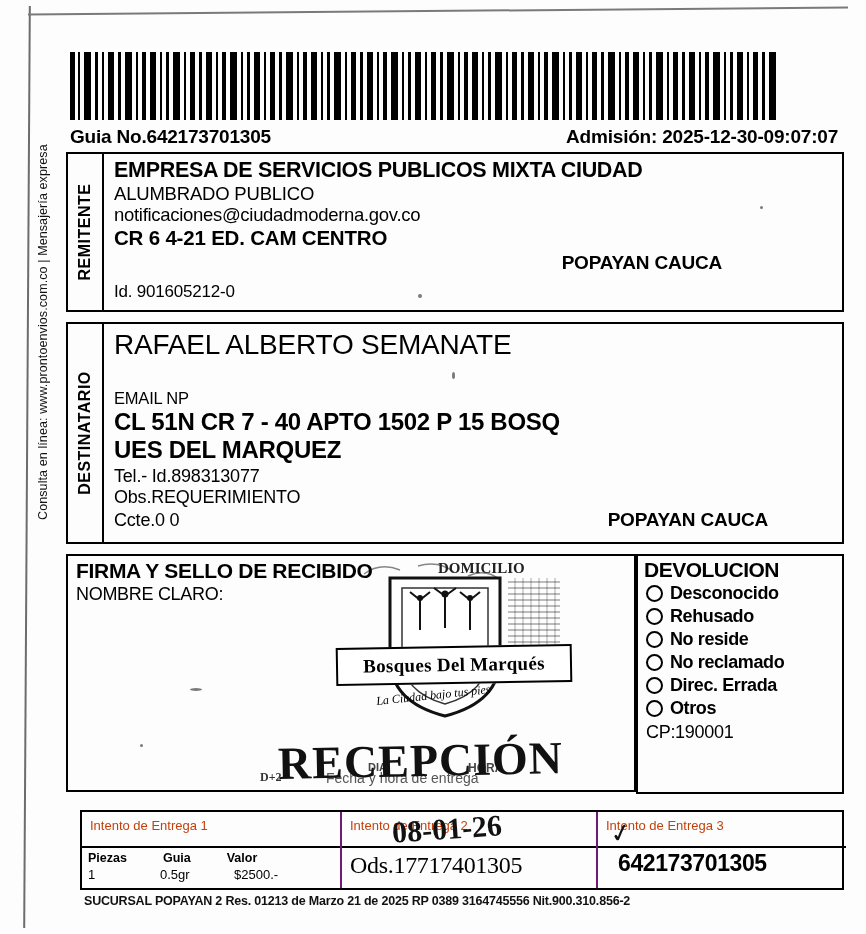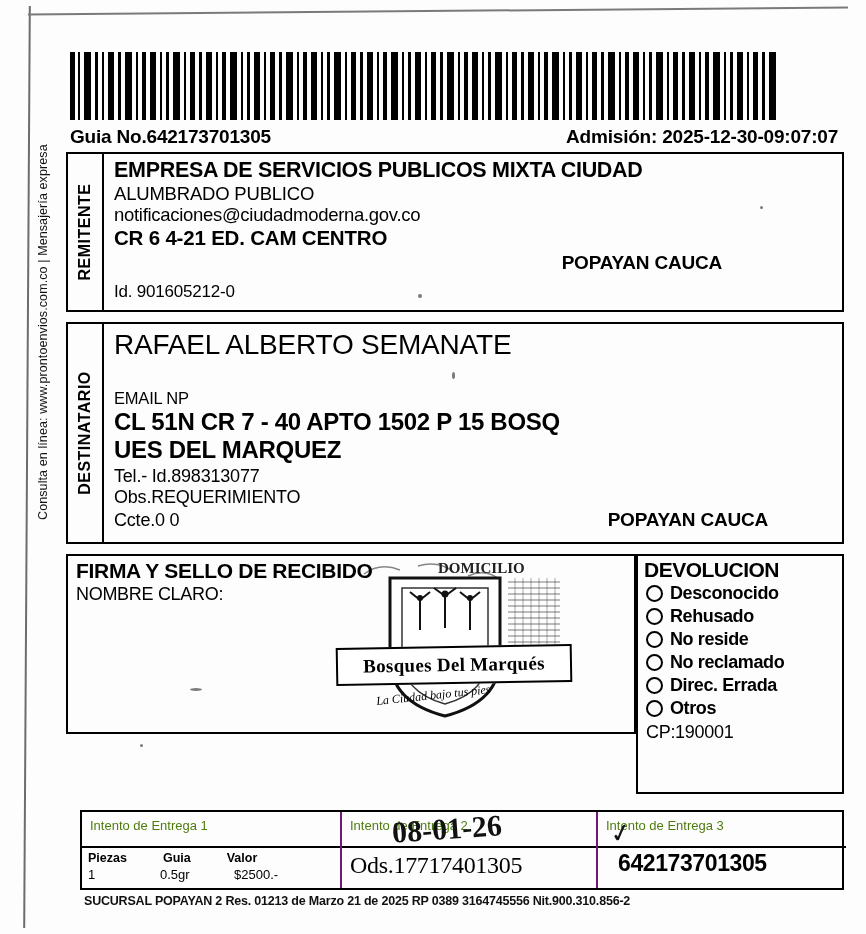--- a/index.html
+++ b/index.html
@@ -149,21 +149,21 @@
     margin-top: 1px;
   }
   .dest-ccte { font-size: 18px; letter-spacing: -0.2px;}
   .dest-city { font-size: 19px; font-weight: bold; padding-right: 66px; letter-spacing: -0.2px;}
 
   
   #firma-box {
     left: 66px;
     top: 554px;
     width: 570px;
-    height: 180px;
+    height: 238px;
     overflow: hidden;
   }
   .firma-title { font-size: 21px; font-weight: bold; padding: 3px 0 0 8px; letter-spacing: -0.3px;}
   .firma-sub { font-size: 18px; padding: 1px 0 0 8px; letter-spacing: -0.3px;}
 
   
   .stamp {
     position: absolute;
     left: 200px;
     top: 4px;
@@ -313,21 +313,21 @@
   .bcol {
     position: absolute;
     top: 0;
     height: 100%;
     box-sizing: border-box;
   }
   .bsplit { border-left: 2px solid #701a75; }
 
   .intento-lbl {
     font-size: 13px;
-    color: #4d7c0f;
+    color: #c2410c;
     padding: 6px 0 0 8px;
   }
   .piezas-head {
     display: flex;
     font-size: 12.5px;
     font-weight: bold;
     padding: 3px 0 0 6px;
     gap: 36px;
   }
   .piezas-vals {

